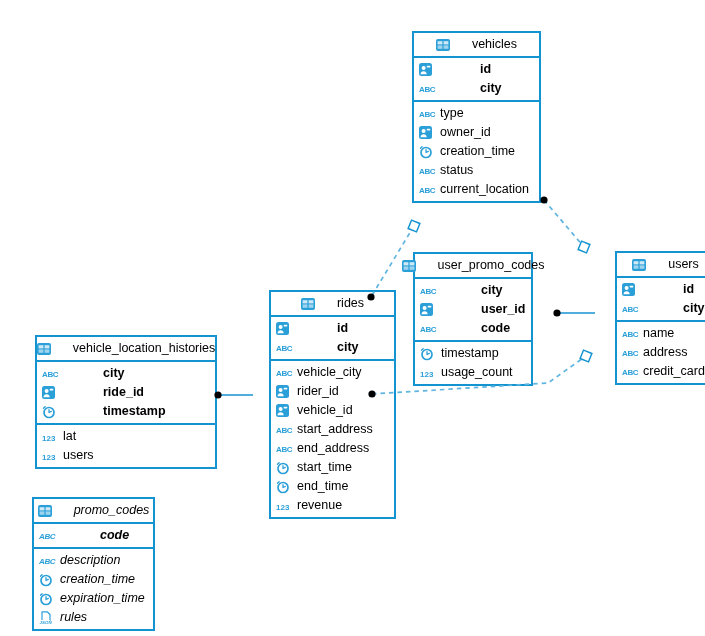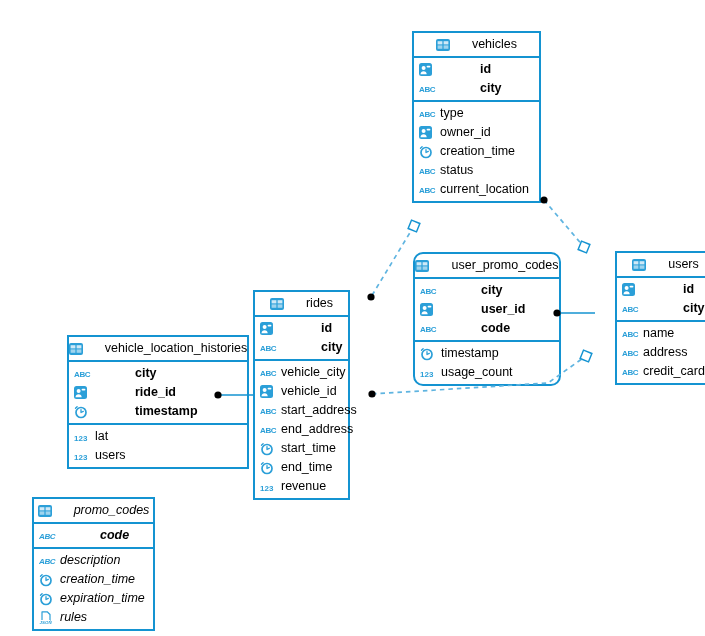--- a/index.html
+++ b/index.html
@@ -108,21 +108,21 @@
         <div class="row">
           <span class="icon">
             <svg width="17" height="11" viewBox="0 0 17 11">
       <text x="0" y="9" font-family="Liberation Sans, sans-serif" font-size="8" font-weight="bold" fill="#2b9fd8" letter-spacing="-0.4">ABC</text>
             </svg>
           </span>
           <span class="lbl">current_location</span>
         </div>
       </div>
     </div>
-    <div class="tbl" style="left: 413px; top: 252px; width: 148px; border-radius: 10px;">
+    <div class="tbl" style="left: 413px; top: 252px; width: 120px;">
       <div class="tbl-header">
         <span style="display: flex;">
           <svg width="14" height="12" viewBox="0 0 14 12">
       <rect width="14" height="12" rx="2" fill="#2b9fd8"></rect>
       <rect x="1.6" y="2.2" width="4.8" height="3.2" fill="#cfe9f7"></rect>
       <rect x="7.6" y="2.2" width="4.8" height="3.2" fill="#cfe9f7"></rect>
       <rect x="1.6" y="6.4" width="4.8" height="3.4" fill="#9fd4ee"></rect>
       <rect x="7.6" y="6.4" width="4.8" height="3.4" fill="#9fd4ee"></rect>
           </svg>
         </span>
@@ -233,21 +233,21 @@
         <div class="row">
           <span class="icon">
             <svg width="17" height="11" viewBox="0 0 17 11">
       <text x="0" y="9" font-family="Liberation Sans, sans-serif" font-size="8" font-weight="bold" fill="#2b9fd8" letter-spacing="-0.4">ABC</text>
             </svg>
           </span>
           <span class="lbl">credit_card</span>
         </div>
       </div>
     </div>
-    <div class="tbl" style="left: 253px; top: 290px; width: 97px;">
+    <div class="tbl" style="left: 269px; top: 290px; width: 127px;">
       <div class="tbl-header">
         <span style="display: flex;">
           <svg width="14" height="12" viewBox="0 0 14 12">
       <rect width="14" height="12" rx="2" fill="#2b9fd8"></rect>
       <rect x="1.6" y="2.2" width="4.8" height="3.2" fill="#cfe9f7"></rect>
       <rect x="7.6" y="2.2" width="4.8" height="3.2" fill="#cfe9f7"></rect>
       <rect x="1.6" y="6.4" width="4.8" height="3.4" fill="#9fd4ee"></rect>
       <rect x="7.6" y="6.4" width="4.8" height="3.4" fill="#9fd4ee"></rect>
           </svg>
         </span>
@@ -285,20 +285,31 @@
         </div>
         <div class="row">
           <span class="icon">
             <svg width="13" height="13" viewBox="0 0 13 13">
       <rect width="13" height="13" rx="2.5" fill="#2b9fd8"></rect>
       <rect x="7.6" y="2.7" width="3.8" height="1.8" rx="0.9" fill="#fff"></rect>
       <circle cx="4.6" cy="5.1" r="2" fill="#fff"></circle>
       <path d="M1.5 11.3c0-2 1.4-3.1 3.1-3.1s3.1 1.1 3.1 3.1z" fill="#fff"></path>
             </svg>
           </span>
+          <span class="lbl">rider_id</span>
+        </div>
+        <div class="row">
+          <span class="icon">
+            <svg width="13" height="13" viewBox="0 0 13 13">
+      <rect width="13" height="13" rx="2.5" fill="#2b9fd8"></rect>
+      <rect x="7.6" y="2.7" width="3.8" height="1.8" rx="0.9" fill="#fff"></rect>
+      <circle cx="4.6" cy="5.1" r="2" fill="#fff"></circle>
+      <path d="M1.5 11.3c0-2 1.4-3.1 3.1-3.1s3.1 1.1 3.1 3.1z" fill="#fff"></path>
+            </svg>
+          </span>
           <span class="lbl">vehicle_id</span>
         </div>
         <div class="row">
           <span class="icon">
             <svg width="17" height="11" viewBox="0 0 17 11">
       <text x="0" y="9" font-family="Liberation Sans, sans-serif" font-size="8" font-weight="bold" fill="#2b9fd8" letter-spacing="-0.4">ABC</text>
             </svg>
           </span>
           <span class="lbl">start_address</span>
         </div>
@@ -335,21 +346,21 @@
         <div class="row">
           <span class="icon">
             <svg width="16" height="10" viewBox="0 0 16 10">
       <text x="0" y="8.5" font-family="Liberation Sans, sans-serif" font-size="8" font-weight="bold" fill="#2b9fd8">123</text>
             </svg>
           </span>
           <span class="lbl">revenue</span>
         </div>
       </div>
     </div>
-    <div class="tbl" style="left: 35px; top: 335px; width: 182px; margin-left: 32px;">
+    <div class="tbl" style="left: 35px; top: 335px; width: 182px;">
       <div class="tbl-header">
         <span style="display: flex;">
           <svg width="14" height="12" viewBox="0 0 14 12">
       <rect width="14" height="12" rx="2" fill="#2b9fd8"></rect>
       <rect x="1.6" y="2.2" width="4.8" height="3.2" fill="#cfe9f7"></rect>
       <rect x="7.6" y="2.2" width="4.8" height="3.2" fill="#cfe9f7"></rect>
       <rect x="1.6" y="6.4" width="4.8" height="3.4" fill="#9fd4ee"></rect>
       <rect x="7.6" y="6.4" width="4.8" height="3.4" fill="#9fd4ee"></rect>
           </svg>
         </span>

